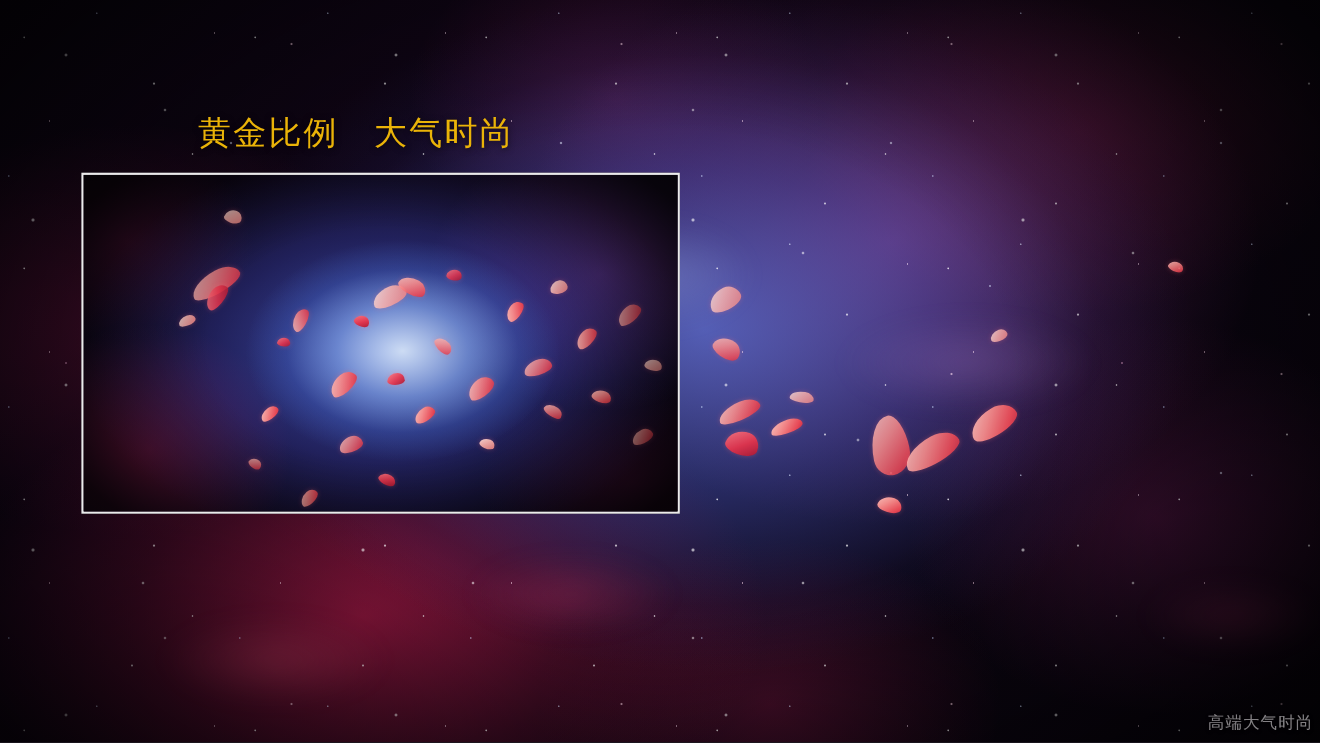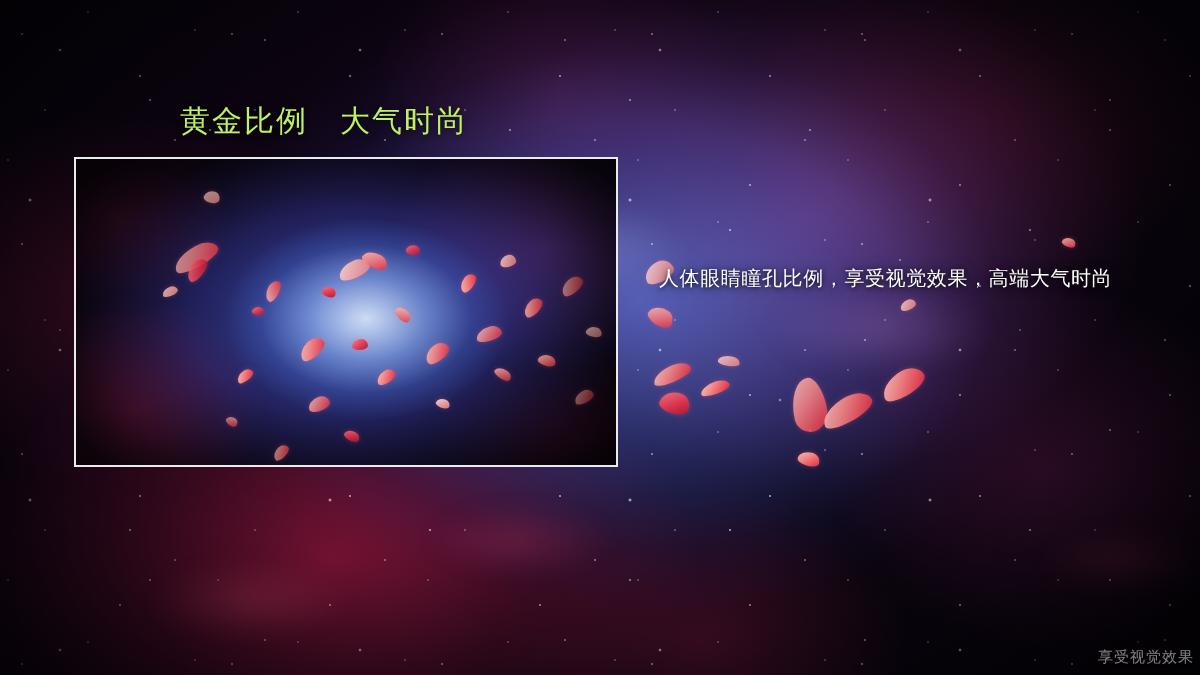--- a/index.html
+++ b/index.html
@@ -105,21 +105,21 @@
       linear-gradient(140deg,#0b0412 0%,#140a22 45%,#0a0514 100%);
   }
   .panel-vig {
     position:absolute; inset:0;
     background:radial-gradient(ellipse 330px 220px at 272px 155px, rgba(0,0,0,0) 48%, rgba(0,0,0,.46) 82%, rgba(0,0,0,.78) 100%);
   }
 
   
   #title {
     position:absolute; left:180px; top:101px;
-    font-size:30px; font-weight:300; color:#bef264; letter-spacing:2px;
+    font-size:30px; font-weight:300; color:#eab308; letter-spacing:2px;
     white-space:pre; text-shadow:0 1px 6px rgba(0,0,0,.65);
   }
   #body-text {
     position:absolute; left:659px; top:256px; width:520px;
   }
   #body-text .line {
     font-size:20px; font-weight:400; color:#fff;
     letter-spacing:.6px; line-height:44px; white-space:pre;
     text-shadow:0 1px 5px rgba(0,0,0,.8), 0 0 12px rgba(0,0,0,.5);
   }
@@ -189,18 +189,17 @@
         <div class="petal" style="left: 484px; top: 120px; width: 24px; height: 14px; transform: rotate(-38deg); opacity: 0.82;"></div>
         <div class="petal" style="left: 498px; top: 232px; width: 20px; height: 12px; transform: rotate(-25deg); opacity: 0.85;"></div>
         <div class="petal pale" style="left: 510px; top: 168px; width: 16px; height: 10px; transform: rotate(15deg); opacity: 0.89;"></div>
         <div class="petal" style="left: 196px; top: 288px; width: 18px; height: 11px; transform: rotate(-42deg); opacity: 0.92;"></div>
         <div class="petal deep" style="left: 268px; top: 272px; width: 16px; height: 10px; transform: rotate(30deg); opacity: 0.96;"></div>
       </div>
     <div class="panel-vig"></div>
   </div>
 
   <div id="body-text">
-    <div class="line">人体眼睛瞳孔比例，享受视觉效果，高端大气时尚</div>
   </div>
 
-  <div id="watermark">享受视觉效果</div>
+  <div id="watermark">高端大气时尚</div>
 
 </div>
 
 </body></html>

